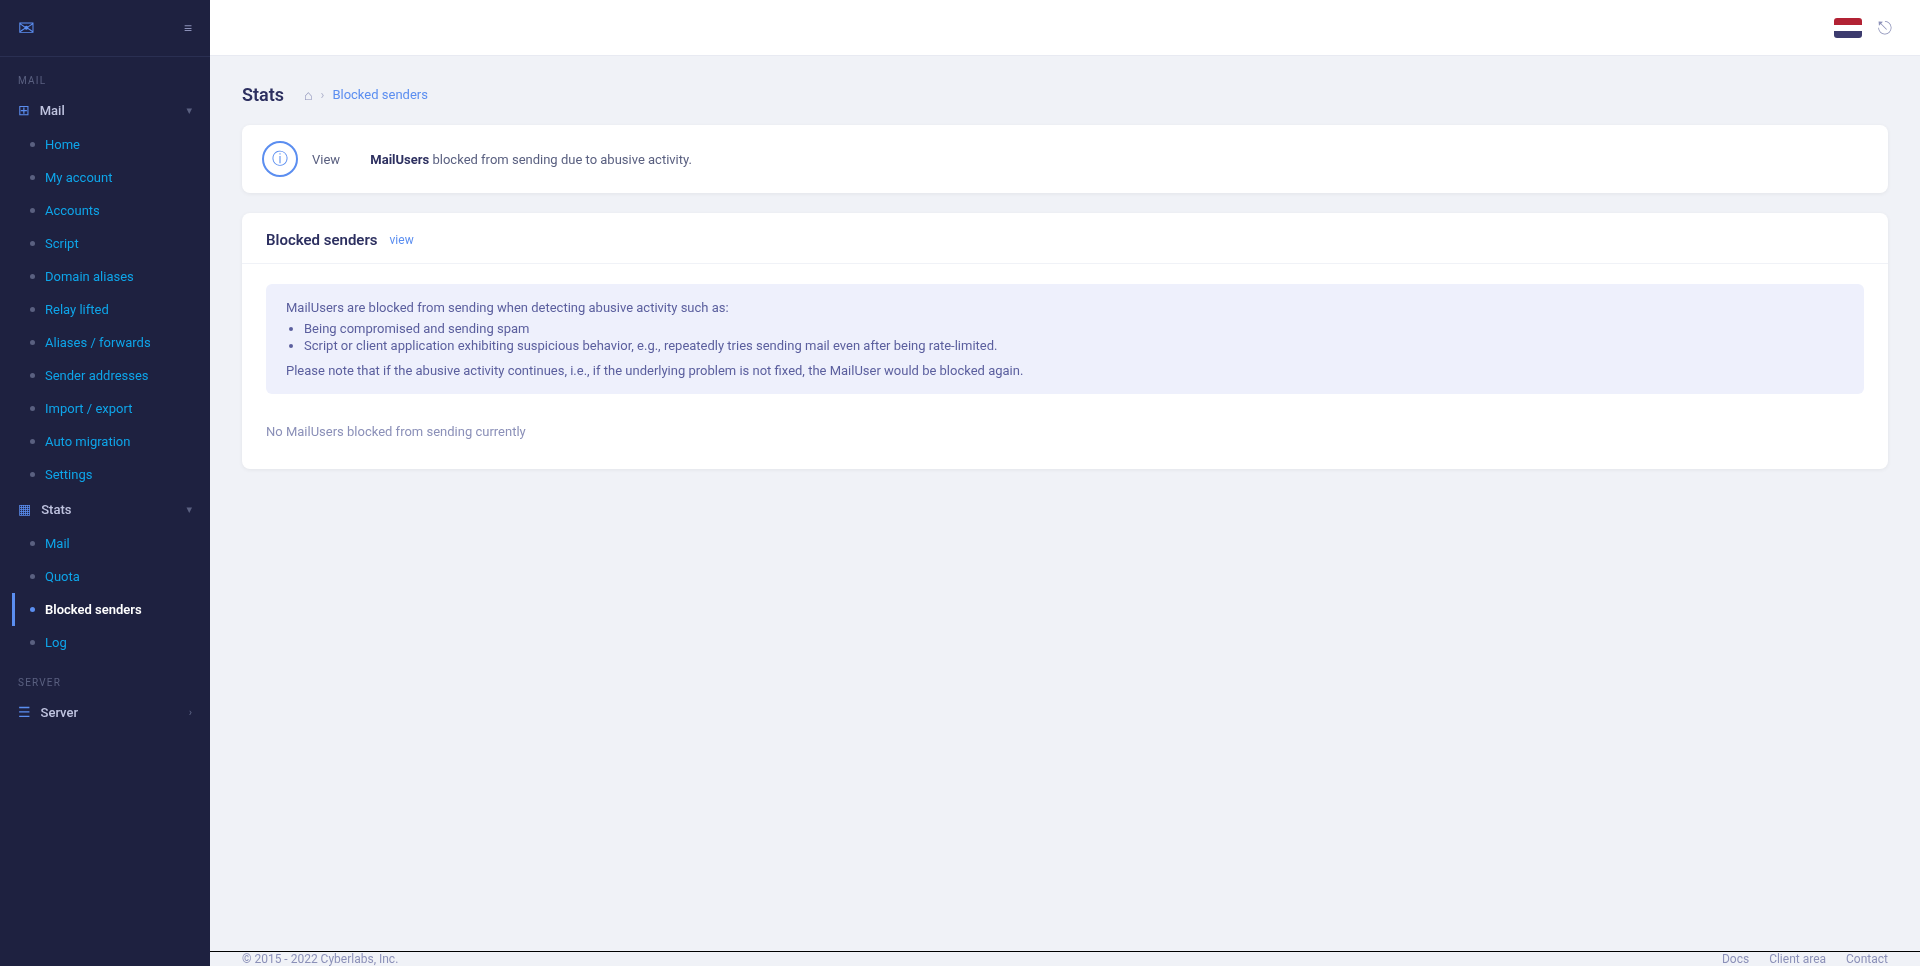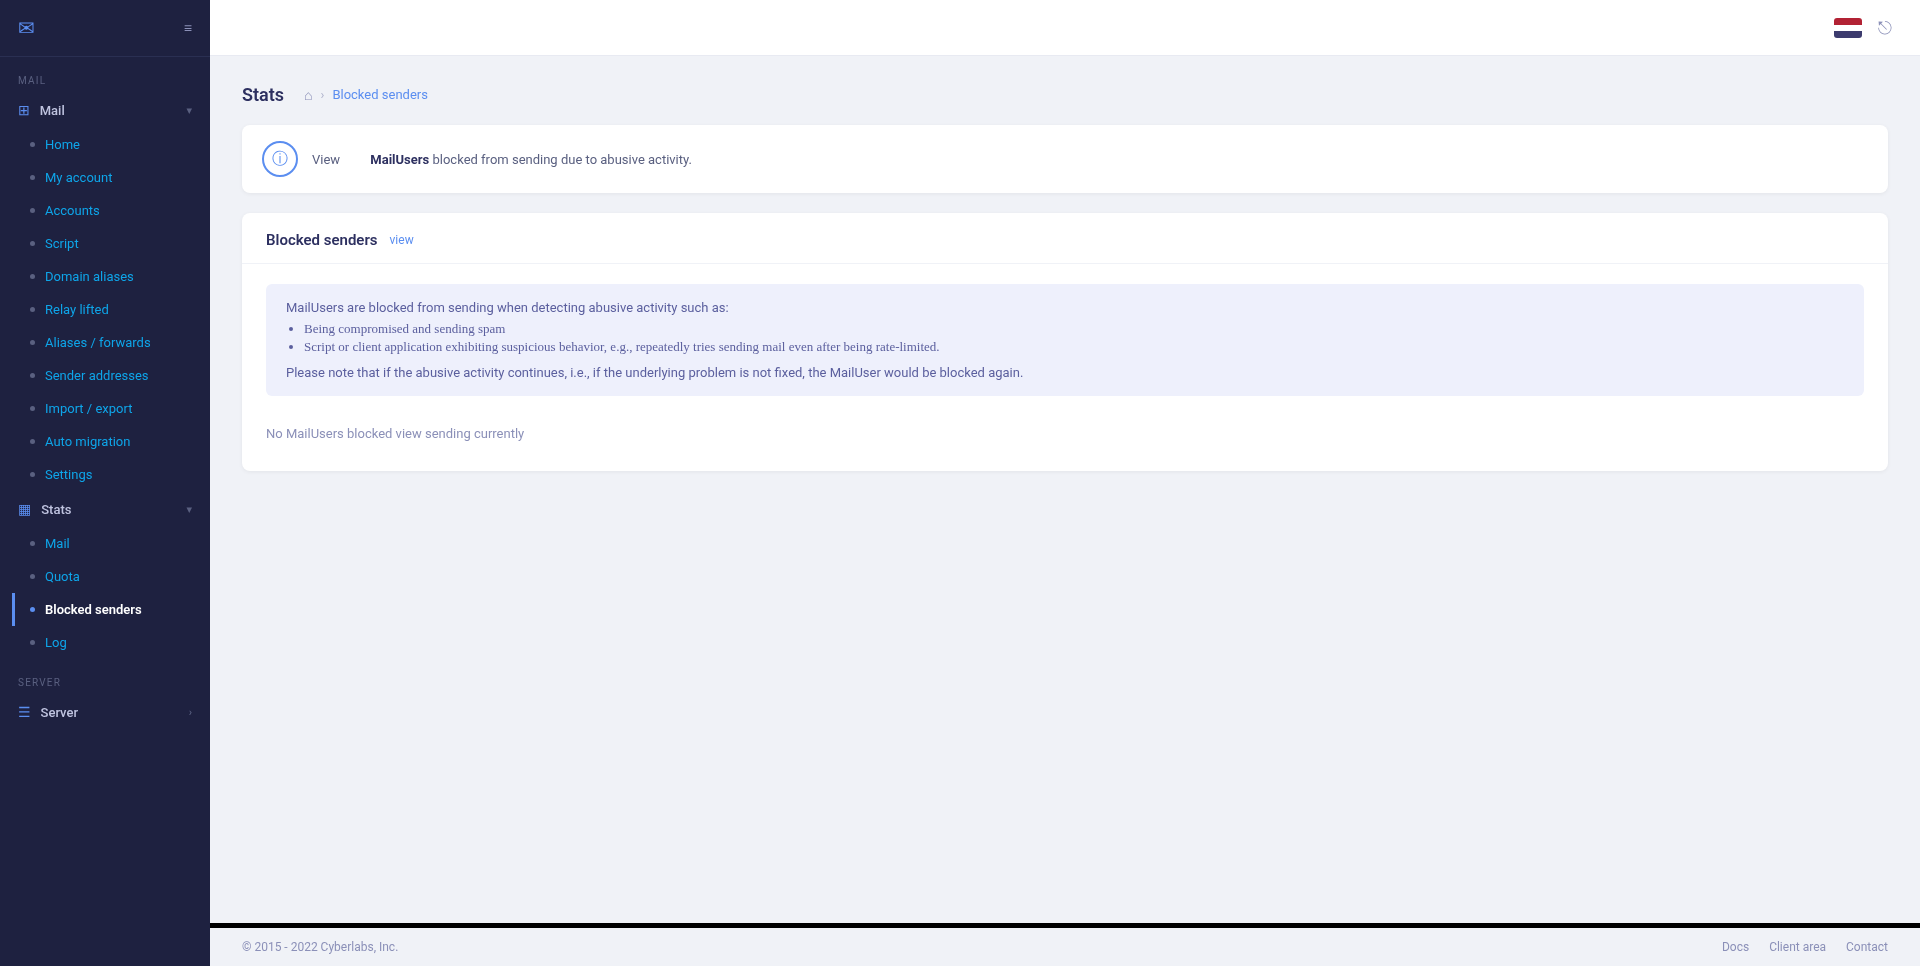--- a/index.html
+++ b/index.html
@@ -202,36 +202,35 @@
     .alert-box {
       background: #eef0fc;
       border-radius: 6px;
       padding: 16px 20px;
       margin-bottom: 20px;
       font-size: 13px;
       color: #5b5f9e;
     }
     .alert-box ul {
       margin: 6px 0 6px 18px;
-      font-family: Liberation Serif, serif;
     }
     .alert-box ul li { margin-bottom: 2px; }
     .alert-box p { margin-top: 10px; }
 
     .empty-state {
       font-size: 13px;
       color: #8b90b8;
       padding: 10px 0;
     }
 
     
     .footer {
       background: #f0f2f7;
-      border-top: 5px solid #000000;
-      padding: 12px 32px;
+      border-top: 1px solid #000000;
+      padding: 0 32px;
       display: flex;
       justify-content: space-between;
       font-size: 12px;
       color: #8b90b8;
     }
     .footer-links { display: flex; gap: 20px; }
     .footer-links a { color: #8b90b8; text-decoration: none; cursor: pointer; }
   </style>
 </head>
 <body>
@@ -359,21 +358,21 @@
       </div>
       <div class="card-body">
         <div class="alert-box">
           <div>MailUsers are blocked from sending when detecting abusive activity such as:</div>
           <ul>
             <li>Being compromised and sending spam</li>
             <li>Script or client application exhibiting suspicious behavior, e.g., repeatedly tries sending mail even after being rate-limited.</li>
           </ul>
           <p>Please note that if the abusive activity continues, i.e., if the underlying problem is not fixed, the MailUser would be blocked again.</p>
         </div>
-        <div class="empty-state">No MailUsers blocked view sending currently</div>
+        <div class="empty-state">No MailUsers blocked from sending currently</div>
       </div>
     </div>
   </div>
 
   <div class="footer">
     <span>© 2015 - 2022 Cyberlabs, Inc.</span>
     <div class="footer-links">
       <a>Docs</a>
       <a>Client area</a>
       <a>Contact</a>

